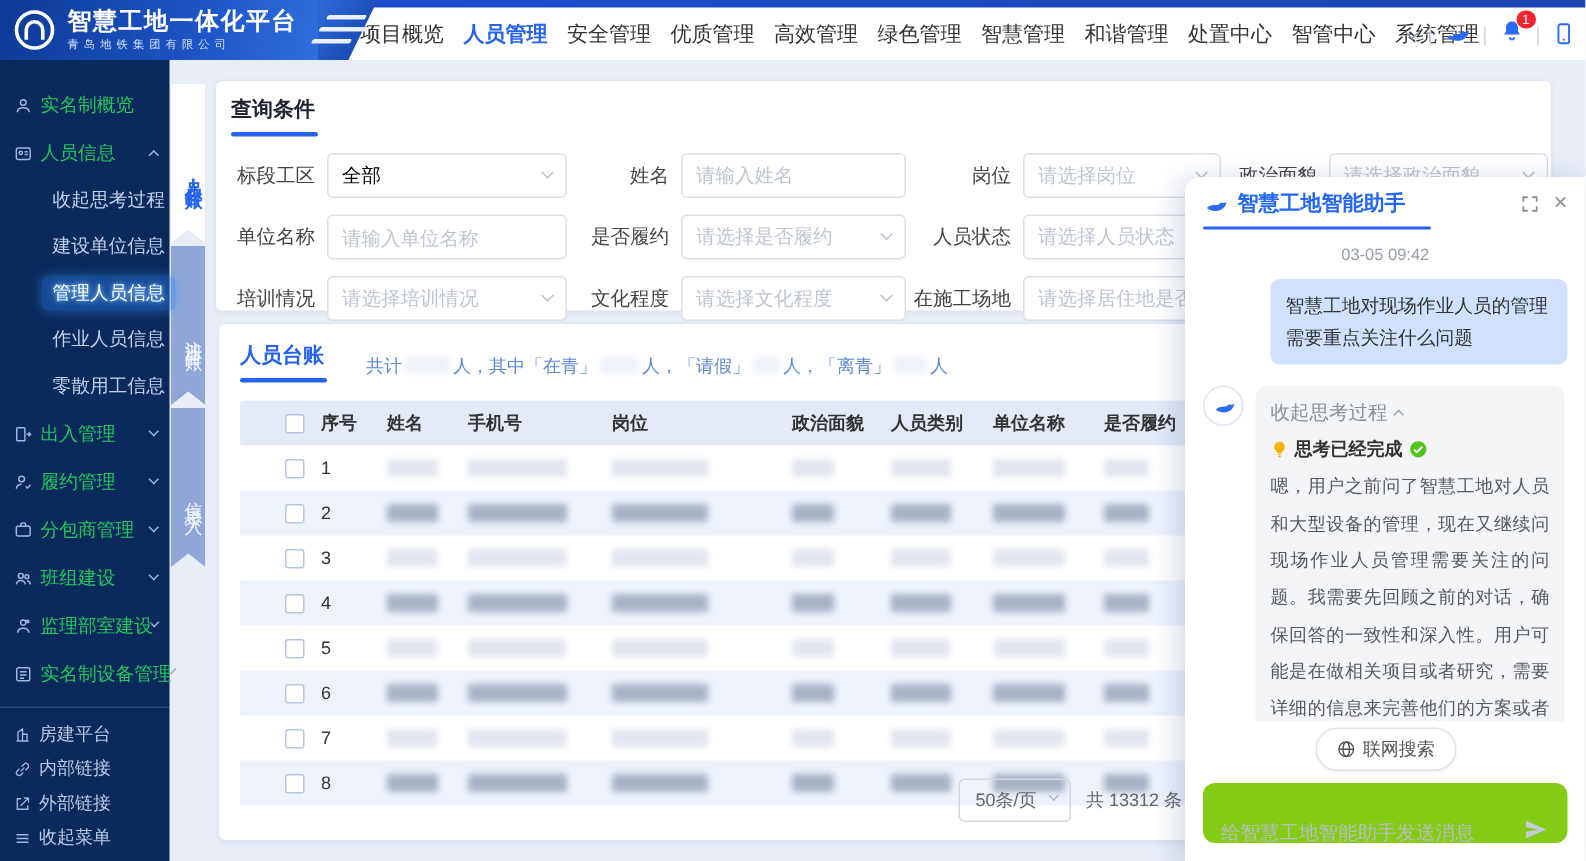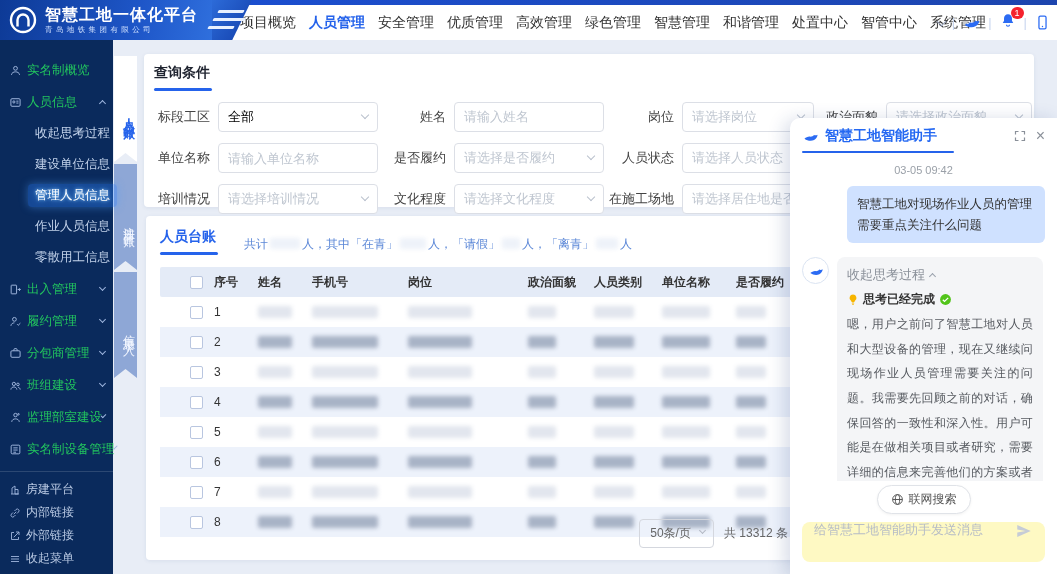--- a/index.html
+++ b/index.html
@@ -89,21 +89,21 @@
   .timestamp { text-align:center; color:#9aa0a8; font-size:11px; margin:6px 0 10px; }
   .u-bubble { margin-left:auto; width:198px; background:#cfe1ff; color:#333; font-size:12.5px; line-height:1.65; padding:8px 10px; border-radius:6px; }
   .a-row { display:flex; gap:8px; margin-top:14px; }
   .avatar { width:27px; height:27px; border-radius:50%; border:1px solid #dbe4f2; background:#fff; flex:none; display:flex; align-items:center; justify-content:center; }
   .a-bubble { background:#f4f5f7; border-radius:8px; padding:9px 10px; width:206px; font-size:12px; color:#55595f; }
   .collapse-row { color:#8a9099; font-size:13px; display:flex; align-items:center; gap:5px; cursor:pointer; }
   .collapse-row .chev { width:5px; height:5px; border-color:#9aa2ad; }
   .status-row { display:flex; align-items:center; gap:4px; margin:7px 0 4px; font-weight:bold; color:#333; font-size:12px; }
   .a-bubble p { line-height:2.05; text-align:justify; margin-bottom:2px; letter-spacing:.2px; }
   .search-pill { align-self:center; display:flex; align-items:center; gap:5px; border:1px solid #e0e3e8; border-radius:16px; padding:5px 13px; background:#fff; color:#555; font-size:12px; margin:4px 0 8px; box-shadow:0 1px 3px rgba(0,0,0,.05); cursor:pointer; z-index:2; }
-  .as-input { margin:0 12px 12px; height:40px; background:#fef9c3; border-radius:8px; display:flex; align-items:flex-start; padding:0 12px; flex:none; }
+  .as-input { margin:0 12px 12px; height:40px; background:#84cc16; border-radius:8px; display:flex; align-items:flex-end; padding:0 12px; flex:none; }
   .as-input input { flex:1; border:none; outline:none; background:transparent; font-size:13px; font-family:inherit; color:#333; }
   .as-input input::placeholder { color:#b7bdc6; }
 </style>
 </head>
 <body>
 
 <div class="topbar">
   <div class="top-strip"></div>
   <div class="logo-slash"></div>
   <div class="slash-stripe ss1"></div>

